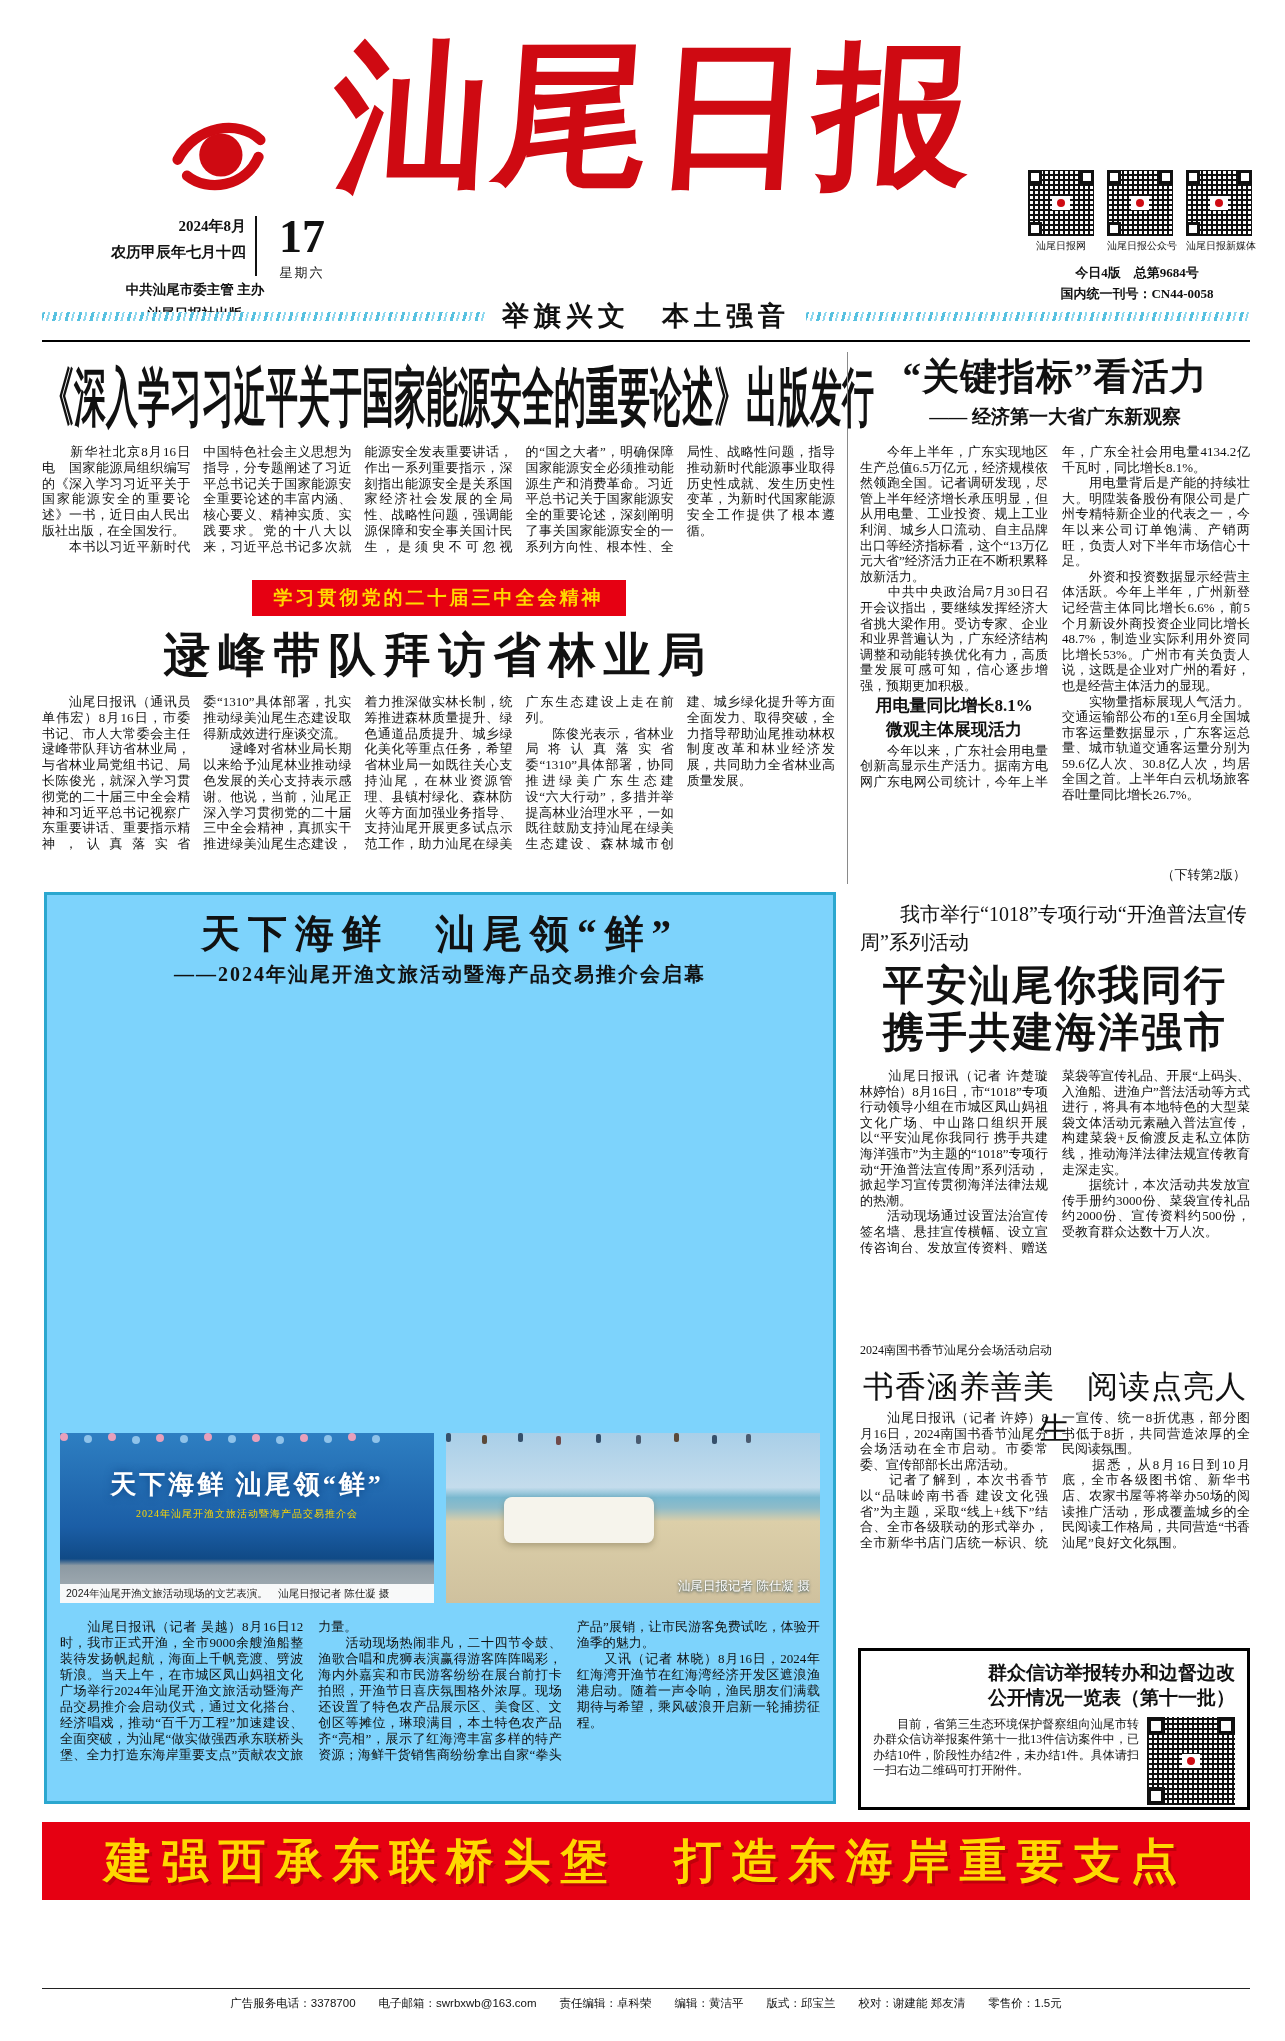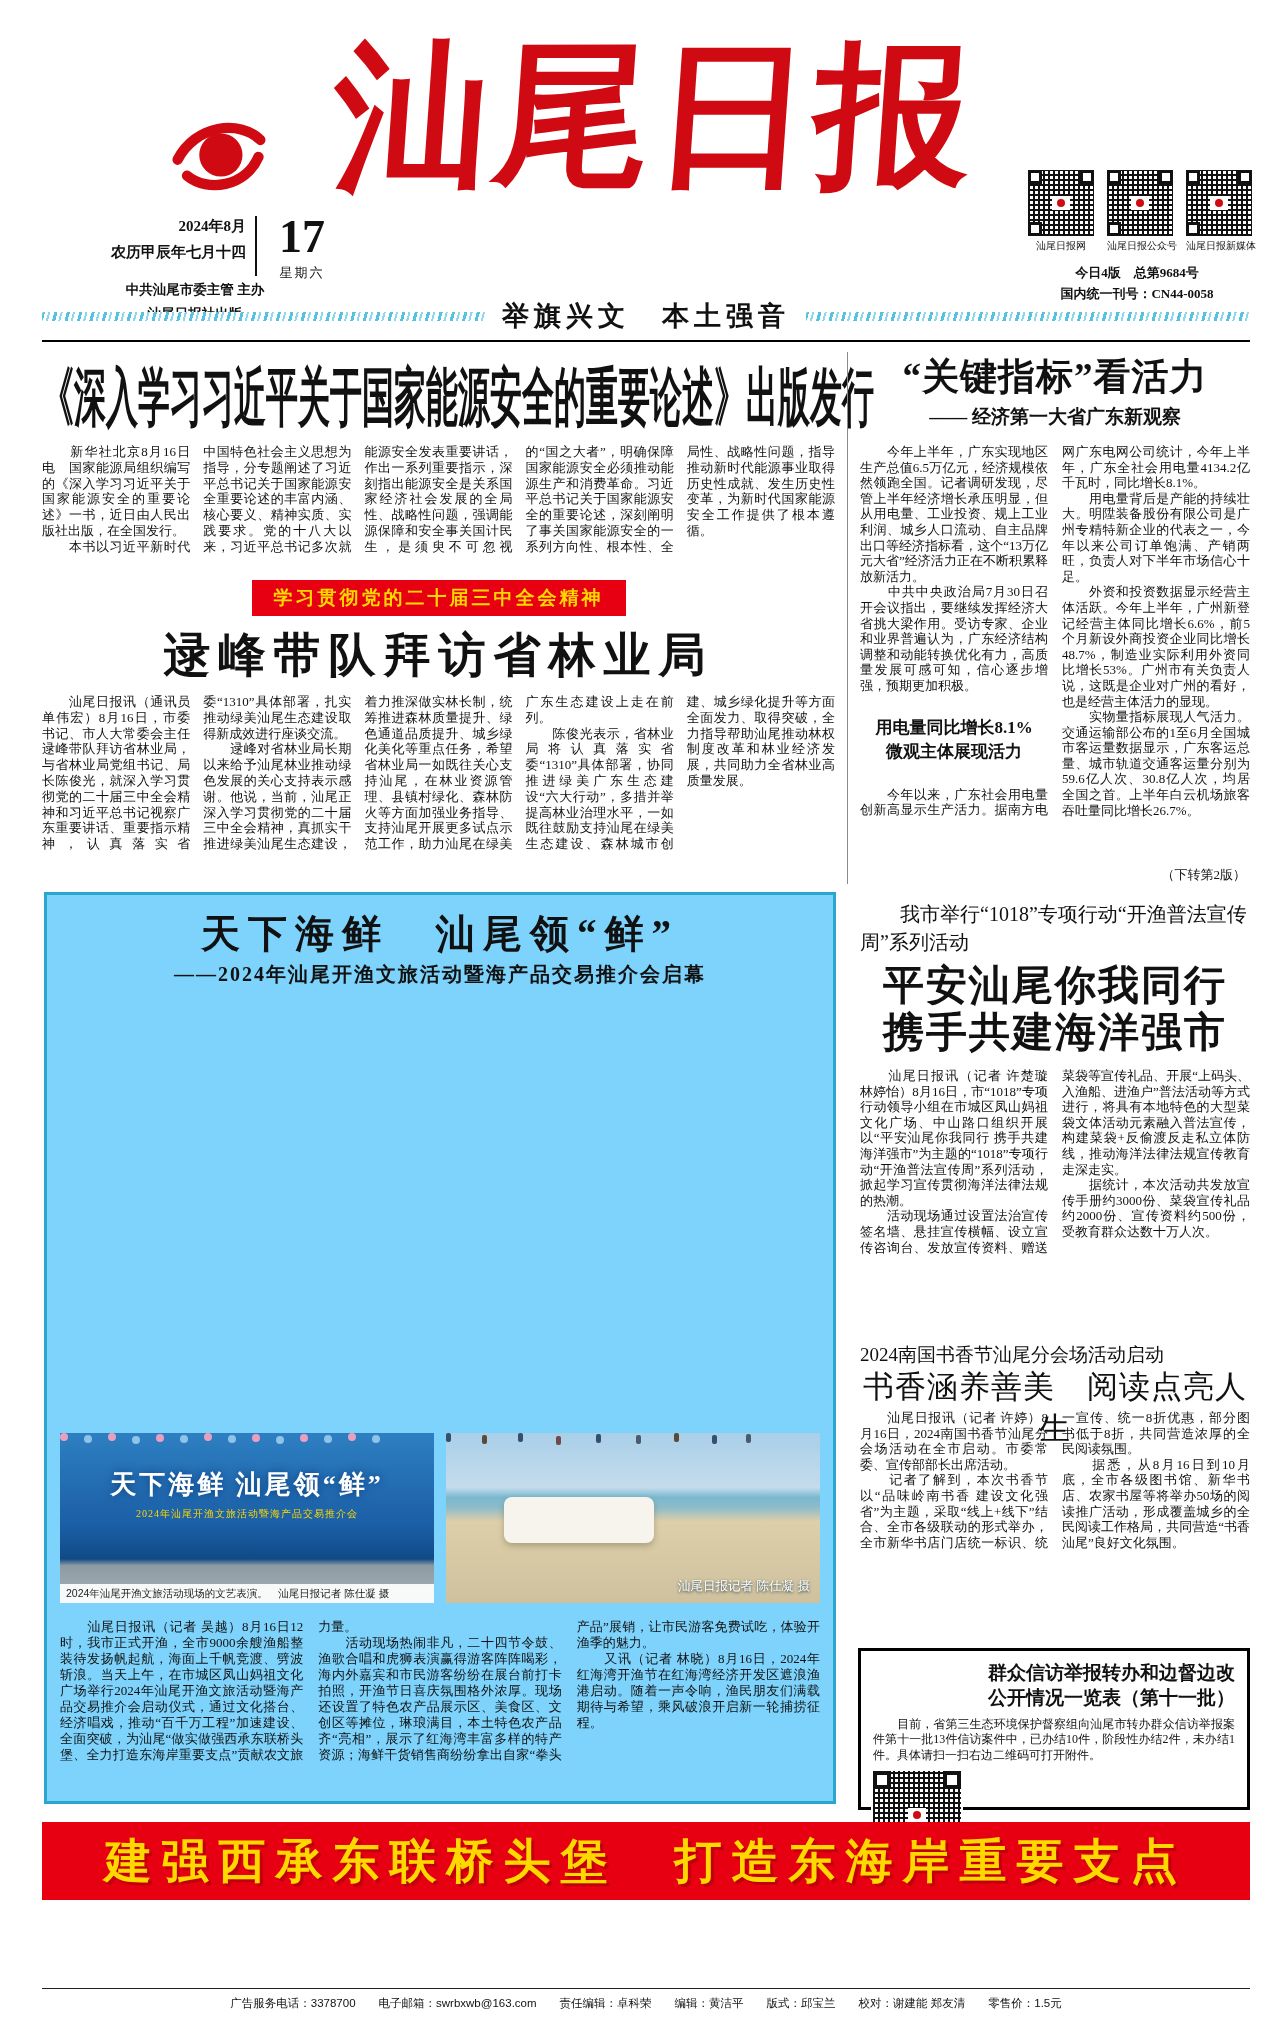--- a/index.html
+++ b/index.html
@@ -102,34 +102,34 @@
     box-shadow:36px 2px 0 #5b4a3a,72px 0 0 #35506b,110px 3px 0 #704a4a,150px 1px 0 #35506b,
       190px 2px 0 #4a5b70,228px 0 0 #5b4a3a,266px 2px 0 #35506b,300px 1px 0 #4a5b70; }
   .pf-body { left:13px; top:724px; width:760px; height:166px; column-count:3; column-gap:15px;
     font-size:13px; line-height:16px; overflow:hidden; }
 
   
   .gd-headline { left:860px; top:352px; width:390px; text-align:center; font-size:37px; font-weight:700; letter-spacing:1px; }
   .gd-subtitle { left:860px; top:404px; width:390px; text-align:center; font-size:19px; font-weight:600; }
   .gd-body { left:860px; top:444px; width:390px; height:420px; column-count:2; column-gap:14px;
     font-size:13px; line-height:15.6px; overflow:hidden; }
-  .gd-subhead { font-size:17px; font-weight:700; text-align:center; line-height:1.45; margin:22px 0; }
+  .gd-subhead { font-size:17px; font-weight:700; text-align:center; line-height:1.45; margin:0 0; }
   .gd-continued { left:860px; top:866px; width:390px; text-align:right; font-size:13px; padding-right:4px; }
   .spn-kicker { left:860px; top:900px; width:390px; font-size:20px; line-height:1.4; font-weight:500; }
   .spn-headline { left:860px; top:962px; width:390px; text-align:center; font-size:41px; font-weight:700;
     line-height:1.15; letter-spacing:2px; }
   .spn-body { left:860px; top:1068px; width:390px; height:262px; column-count:2; column-gap:14px;
     font-size:13px; line-height:15.6px; overflow:hidden; }
-  .sx-kicker { left:860px; top:1342px; width:390px; font-size:19px; font-weight:500; }
+  .sx-kicker { left:860px; top:1342px; width:390px; font-size:12px; font-weight:500; }
   .sx-headline { left:860px; top:1366px; width:390px; text-align:center; font-size:31px; font-weight:400; letter-spacing:1px; }
   .sx-body { left:860px; top:1410px; width:390px; height:234px; column-count:2; column-gap:14px;
     font-size:13px; line-height:15.6px; overflow:hidden; }
   .notice-box { left:858px; top:1648px; width:392px; height:162px; border:3px solid #000; padding:9px 12px; background:#fff; }
   .nb-title { text-align:right; font-size:19px; font-weight:700; line-height:1.32; }
-  .nb-row { display:flex; gap:8px; margin-top:7px;flex-direction:column; }
+  .nb-row { display:flex; gap:8px; margin-top:7px; }
   .nb-text { flex:1; font-size:12px; line-height:15.2px; text-align:justify; }
   .nb-qr { width:88px; height:88px; flex:none; }
   .nb-qr .c { width:18px; height:18px; border-width:4px; }
 
   
   .bottom-banner { left:42px; top:1822px; width:1208px; height:78px; background:#e60012;
     display:flex; align-items:center; justify-content:center; }
   .bottom-banner span { color:#ffd800; font-size:47px; font-weight:700; letter-spacing:10px;
     text-shadow:3px 3px 0 rgba(120,0,0,.35); white-space:nowrap; }
   .footer-rule { left:42px; top:1988px; width:1208px; height:1px; background:#222; }

